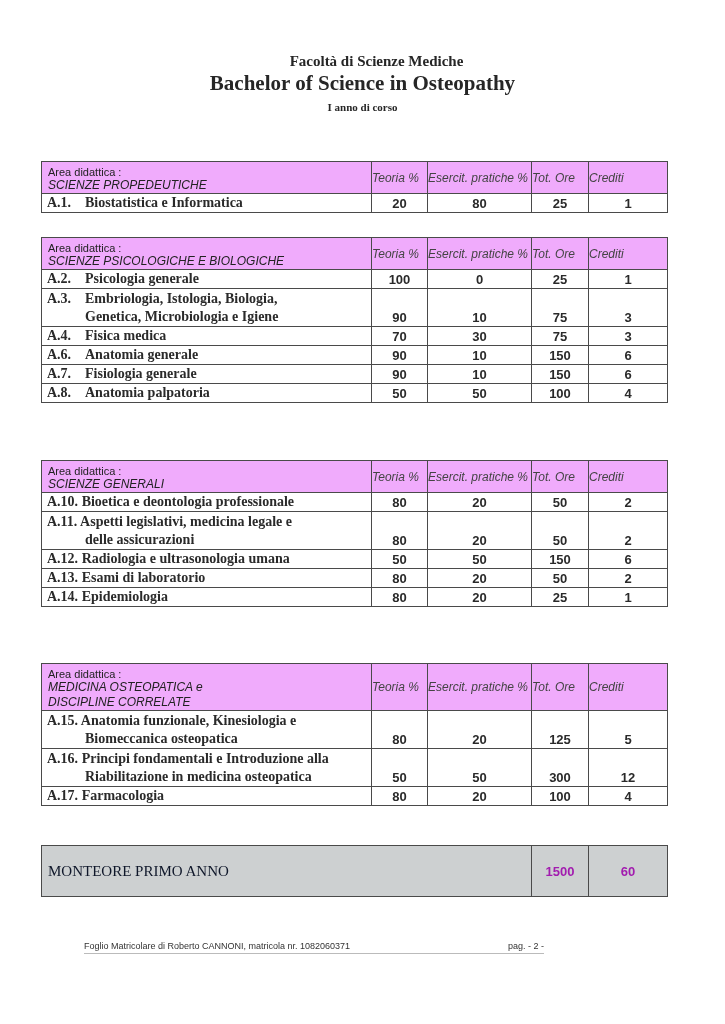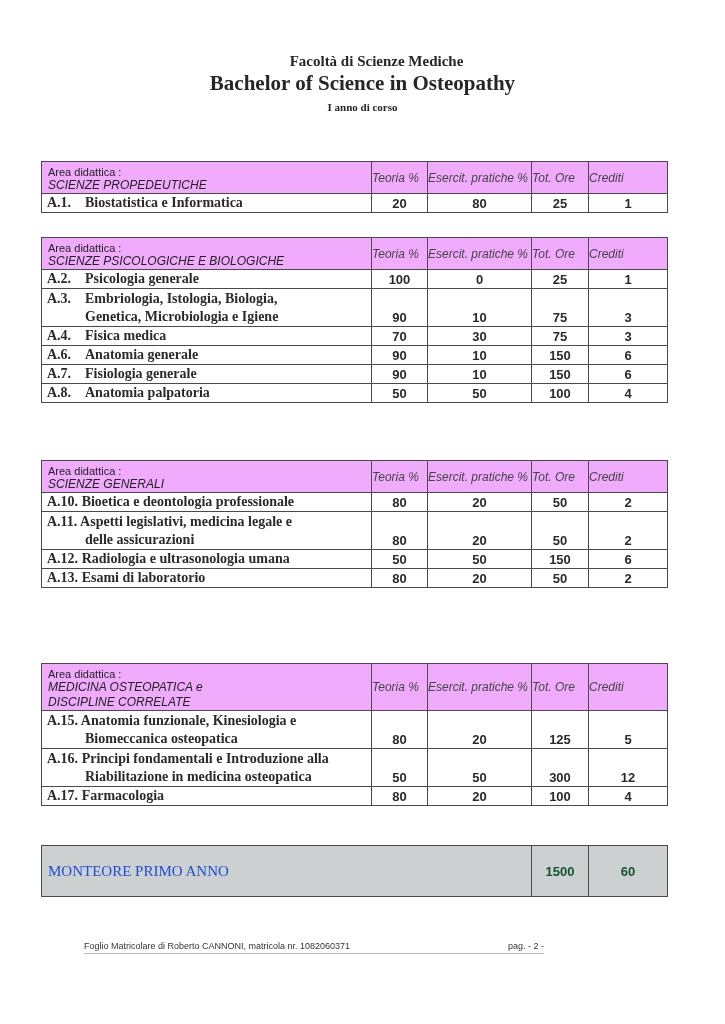--- a/index.html
+++ b/index.html
@@ -24,22 +24,22 @@
 
   tr.row td { background: #fff; height: 17px; }
   tr.row.tall td { height: 36px; }
   .course { font-family: "Liberation Serif", serif; font-weight: bold; font-size: 14px; line-height: 18px; color: #2a2a2a; padding-left: 5px !important; vertical-align: bottom; }
   .course .code { display: inline-block; }
   .course .nm { }
   .num { font-family: "Liberation Sans", sans-serif; font-weight: bold; font-size: 13px; text-align: center; vertical-align: bottom; color: #2a2a2a; padding-bottom: 1px !important; }
 
   .total { position: absolute; left: 41px; top: 845px; width: 626px; height: 52px; border-collapse: collapse; table-layout: fixed; }
   .total td { border: 1px solid #4a4a4a; background: #cdd0d1; }
-  .total .lbl { font-family: "Liberation Serif", serif; font-size: 15px; color: #1d4ed8; padding-left: 6px; }
-  .total .tnum { font-family: "Liberation Sans", sans-serif; font-weight: bold; font-size: 13px; text-align: center; color: #14532d; }
+  .total .lbl { font-family: "Liberation Serif", serif; font-size: 15px; color: #0f172a; padding-left: 6px; }
+  .total .tnum { font-family: "Liberation Sans", sans-serif; font-weight: bold; font-size: 13px; text-align: center; color: #a21caf; }
 
   .footer { position: absolute; top: 941px; left: 84px; width: 460px; font-family: "Liberation Sans", sans-serif; font-size: 9px; color: #333; border-bottom: 1px solid #bbb; padding-bottom: 2px; display: flex; justify-content: space-between; }
 </style>
 </head>
 <body>
 
 <div class="header">
   <div class="sub">Facoltà di Scienze Mediche</div>
   <div class="title">Bachelor of Science in Osteopathy</div>
   <div class="year">I anno di corso</div>
@@ -173,20 +173,27 @@
           <td class="num">50</td>
           <td class="num">150</td>
           <td class="num">6</td>
         </tr>
         <tr class="row">
           <td class="course"><span class="code" style="min-width:0">A.13.</span> <span class="nm">Esami di laboratorio</span></td>
           <td class="num">80</td>
           <td class="num">20</td>
           <td class="num">50</td>
           <td class="num">2</td>
+        </tr>
+        <tr class="row">
+          <td class="course"><span class="code" style="min-width:0">A.14.</span> <span class="nm">Epidemiologia</span></td>
+          <td class="num">80</td>
+          <td class="num">20</td>
+          <td class="num">25</td>
+          <td class="num">1</td>
         </tr>
       </tbody>
     </table>
     <table class="area" style="top: 663px;">
       <colgroup>
         <col class="c-name">
         <col class="c-teo">
         <col class="c-ese">
         <col class="c-ore">
         <col class="c-cre">

